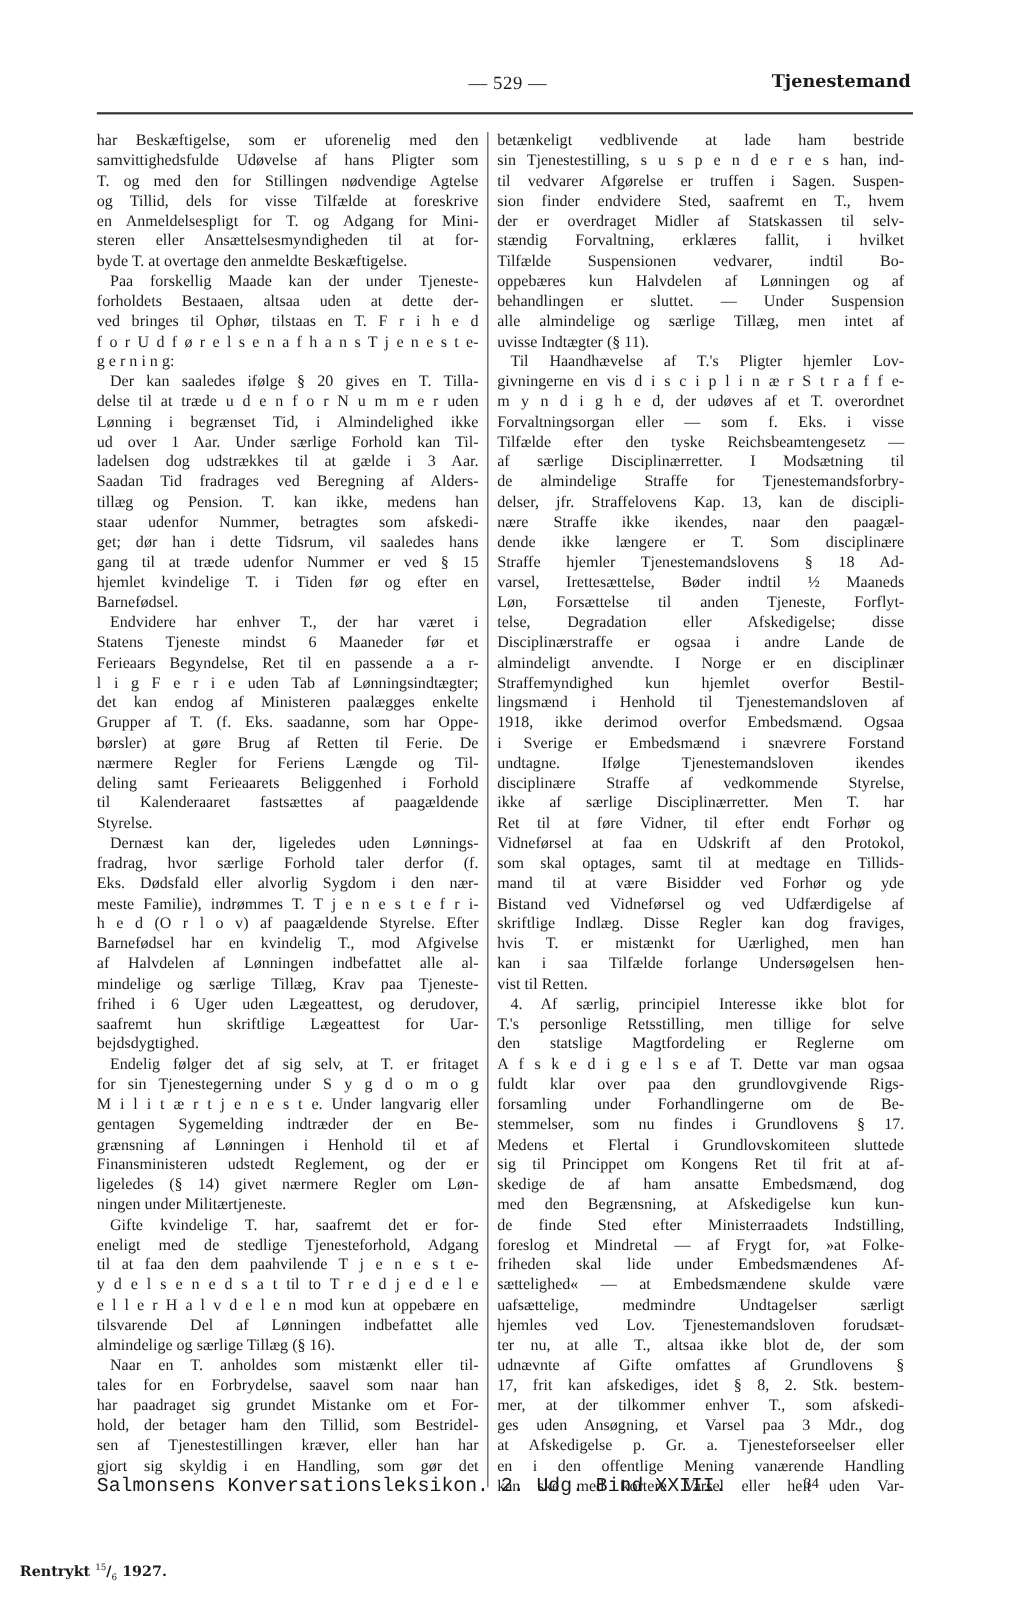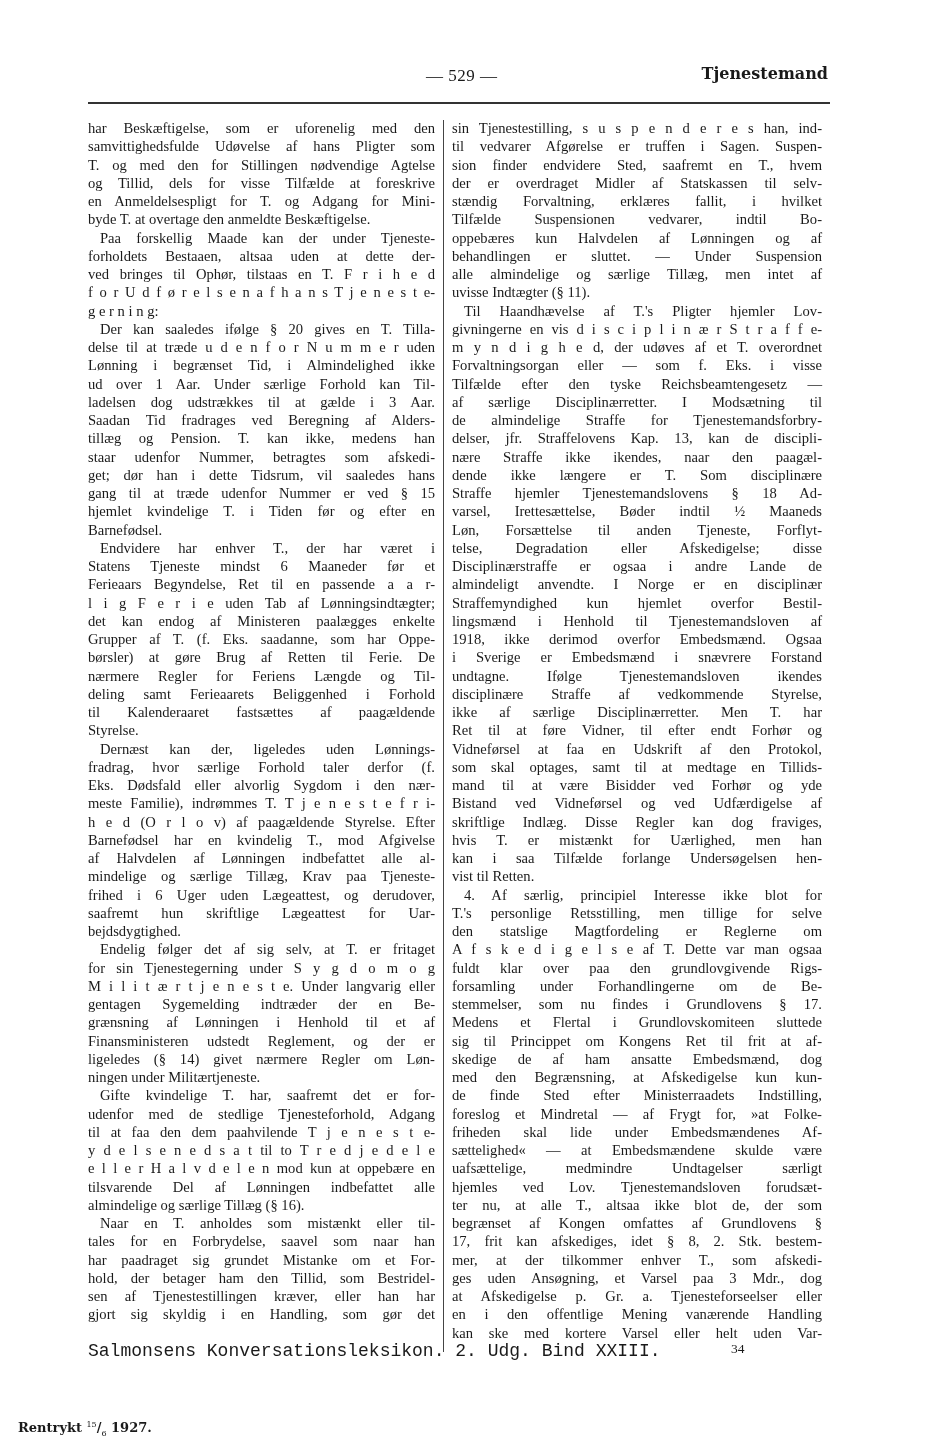--- a/index.html
+++ b/index.html
@@ -62,20 +62,21 @@
   <span class="running-head">Tjenestemand</span>
 </div>
 <div class="header-rule"></div>
 
 <div class="col col-left" id="col-left">
     <span class="line">har Beskæftigelse, som er uforenelig med den</span>
     <span class="line">samvittighedsfulde Udøvelse af hans Pligter som</span>
     <span class="line">T. og med den for Stillingen nødvendige Agtelse</span>
     <span class="line">og Tillid, dels for visse Tilfælde at foreskrive</span>
     <span class="line">en Anmeldelsespligt for T. og Adgang for Mini-</span>
+    <span class="line">steren eller Ansættelsesmyndigheden til at for-</span>
     <span class="line last">byde T. at overtage den anmeldte Beskæftigelse.</span>
     <span class="line indent">Paa forskellig Maade kan der under Tjeneste-</span>
     <span class="line">forholdets Bestaaen, altsaa uden at dette der-</span>
     <span class="line">ved bringes til Ophør, tilstaas en T. F r i h e d</span>
     <span class="line">f o r  U d f ø r e l s e n  a f  h a n s  T j e n e s t e-</span>
     <span class="line last">g e r n i n g:</span>
     <span class="line indent">Der kan saaledes ifølge § 20 gives en T. Tilla-</span>
     <span class="line">delse til at træde u d e n f o r  N u m m e r uden</span>
     <span class="line">Lønning i begrænset Tid, i Almindelighed ikke</span>
     <span class="line">ud over 1 Aar. Under særlige Forhold kan Til-</span>
@@ -111,35 +112,36 @@
     <span class="line last">bejdsdygtighed.</span>
     <span class="line indent">Endelig følger det af sig selv, at T. er fritaget</span>
     <span class="line">for sin Tjenestegerning under S y g d o m  o g</span>
     <span class="line">M i l i t æ r t j e n e s t e.  Under langvarig eller</span>
     <span class="line">gentagen Sygemelding indtræder der en Be-</span>
     <span class="line">grænsning af Lønningen i Henhold til et af</span>
     <span class="line">Finansministeren udstedt Reglement, og der er</span>
     <span class="line">ligeledes (§ 14) givet nærmere Regler om Løn-</span>
     <span class="line last">ningen under Militærtjeneste.</span>
     <span class="line indent">Gifte kvindelige T. har, saafremt det er for-</span>
-    <span class="line">udenfor med de stedlige Tjenesteforhold, Adgang</span>
+    <span class="line">eneligt med de stedlige Tjenesteforhold, Adgang</span>
     <span class="line">til at faa den dem paahvilende T j e n e s t e-</span>
     <span class="line">y d e l s e  n e d s a t  til  to  T r e d j e d e l e</span>
     <span class="line">e l l e r  H a l v d e l e n mod kun at oppebære en</span>
     <span class="line">tilsvarende Del af Lønningen indbefattet alle</span>
     <span class="line last">almindelige og særlige Tillæg (§ 16).</span>
     <span class="line indent">Naar en T. anholdes som mistænkt eller til-</span>
     <span class="line">tales for en Forbrydelse, saavel som naar han</span>
     <span class="line">har paadraget sig grundet Mistanke om et For-</span>
     <span class="line">hold, der betager ham den Tillid, som Bestridel-</span>
     <span class="line">sen af Tjenestestillingen kræver, eller han har</span>
     <span class="line">gjort sig skyldig i en Handling, som gør det</span>
   </div>
 <div class="col-divider"></div>
 <div class="col col-right" id="col-right">
+    <span class="line">betænkeligt vedblivende at lade ham bestride</span>
     <span class="line">sin Tjenestestilling, s u s p e n d e r e s han, ind-</span>
     <span class="line">til vedvarer Afgørelse er truffen i Sagen. Suspen-</span>
     <span class="line">sion finder endvidere Sted, saafremt en T., hvem</span>
     <span class="line">der er overdraget Midler af Statskassen til selv-</span>
     <span class="line">stændig Forvaltning, erklæres fallit, i hvilket</span>
     <span class="line">Tilfælde Suspensionen vedvarer, indtil Bo-</span>
     <span class="line">oppebæres kun Halvdelen af Lønningen og af</span>
     <span class="line">behandlingen er sluttet. — Under Suspension</span>
     <span class="line">alle almindelige og særlige Tillæg, men intet af</span>
     <span class="line last">uvisse Indtægter (§ 11).</span>
@@ -186,21 +188,21 @@
     <span class="line">sig til Princippet om Kongens Ret til frit at af-</span>
     <span class="line">skedige de af ham ansatte Embedsmænd, dog</span>
     <span class="line">med den Begrænsning, at Afskedigelse kun kun-</span>
     <span class="line">de finde Sted efter Ministerraadets Indstilling,</span>
     <span class="line">foreslog et Mindretal — af Frygt for, »at Folke-</span>
     <span class="line">friheden skal lide under Embedsmændenes Af-</span>
     <span class="line">sættelighed« — at Embedsmændene skulde være</span>
     <span class="line">uafsættelige, medmindre Undtagelser særligt</span>
     <span class="line">hjemles ved Lov. Tjenestemandsloven forudsæt-</span>
     <span class="line">ter nu, at alle T., altsaa ikke blot de, der som</span>
-    <span class="line">begrænset af Kongen omfattes af Grundlovens §</span>
+    <span class="line">udnævnte af Gifte omfattes af Grundlovens §</span>
     <span class="line">17, frit kan afskediges, idet § 8, 2. Stk. bestem-</span>
     <span class="line">mer, at der tilkommer enhver T., som afskedi-</span>
     <span class="line">ges uden Ansøgning, et Varsel paa 3 Mdr., dog</span>
     <span class="line">at Afskedigelse p. Gr. a. Tjenesteforseelser eller</span>
     <span class="line">en i den offentlige Mening vanærende Handling</span>
     <span class="line">kan ske med kortere Varsel eller helt uden Var-</span>
   </div>
 
 <div class="footer-source">Salmonsens Konversationsleksikon.  2. Udg.  Bind XXIII.</div>
 <div class="footer-sig">34</div>

